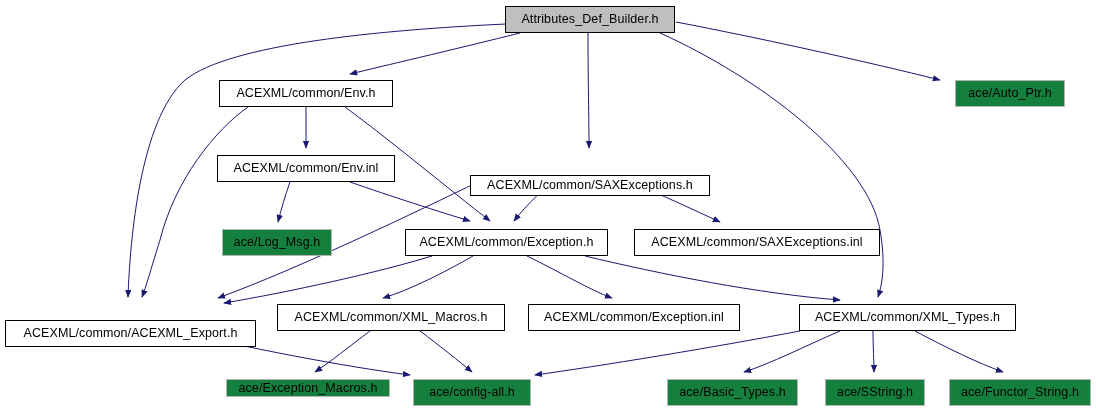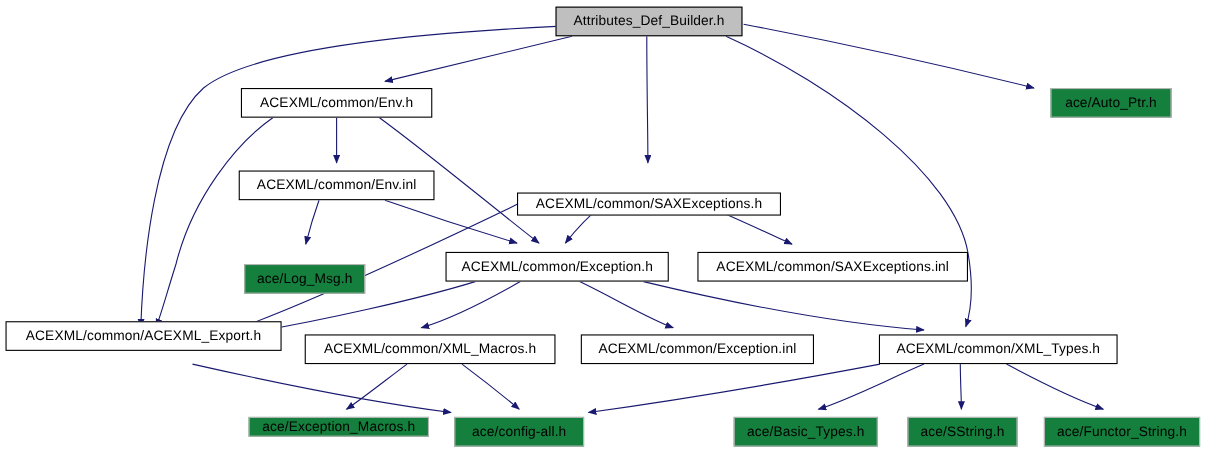--- a/index.html
+++ b/index.html
@@ -100,30 +100,30 @@
       </div>
       <div class="node leaf" style="left: 955px; top: 80px; width: 110px; height: 27px;">
         <span class="node-label">ace/Auto_Ptr.h</span>
       </div>
       <div class="node internal" style="left: 217px; top: 155px; width: 178px; height: 27px;">
         <span class="node-label">ACEXML/common/Env.inl</span>
       </div>
       <div class="node internal" style="left: 470px; top: 147px; width: 240px; height: 21px; margin-top: 28px;">
         <span class="node-label">ACEXML/common/SAXExceptions.h</span>
       </div>
-      <div class="node leaf" style="left: 222px; top: 240px; width: 110px; height: 27px;">
+      <div class="node leaf" style="left: 222px; top: 229px; width: 110px; height: 27px;">
         <span class="node-label">ace/Log_Msg.h</span>
       </div>
       <div class="node internal" style="left: 405px; top: 229px; width: 203px; height: 27px;">
         <span class="node-label">ACEXML/common/Exception.h</span>
       </div>
       <div class="node internal" style="left: 634px; top: 229px; width: 246px; height: 27px; align-items: center;">
         <span class="node-label">ACEXML/common/SAXExceptions.inl</span>
       </div>
-      <div class="node internal" style="left: 5px; top: 292px; width: 251px; height: 27px;">
+      <div class="node internal" style="left: 5px; top: 320px; width: 251px; height: 27px;">
         <span class="node-label">ACEXML/common/ACEXML_Export.h</span>
       </div>
       <div class="node internal" style="left: 277px; top: 304px; width: 228px; height: 27px;">
         <span class="node-label">ACEXML/common/XML_Macros.h</span>
       </div>
       <div class="node internal" style="left: 528px; top: 304px; width: 212px; height: 27px; align-items: center;">
         <span class="node-label">ACEXML/common/Exception.inl</span>
       </div>
       <div class="node internal" style="left: 763px; top: 304px; width: 217px; height: 27px; margin-left: 36px;">
         <span class="node-label">ACEXML/common/XML_Types.h</span>

